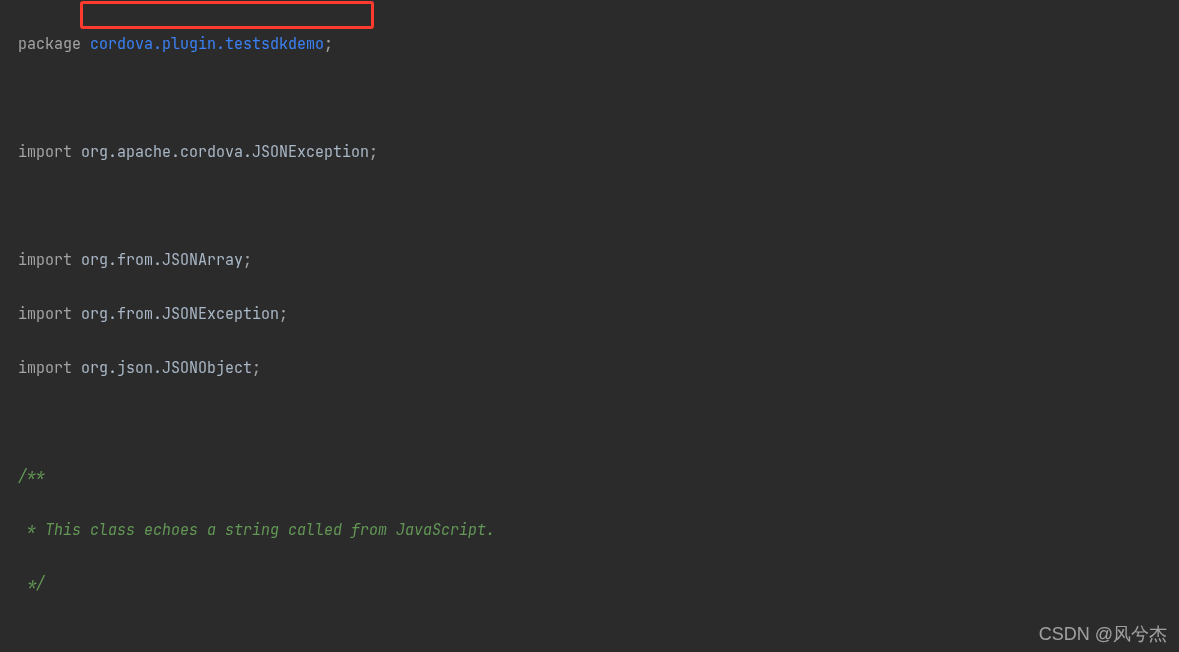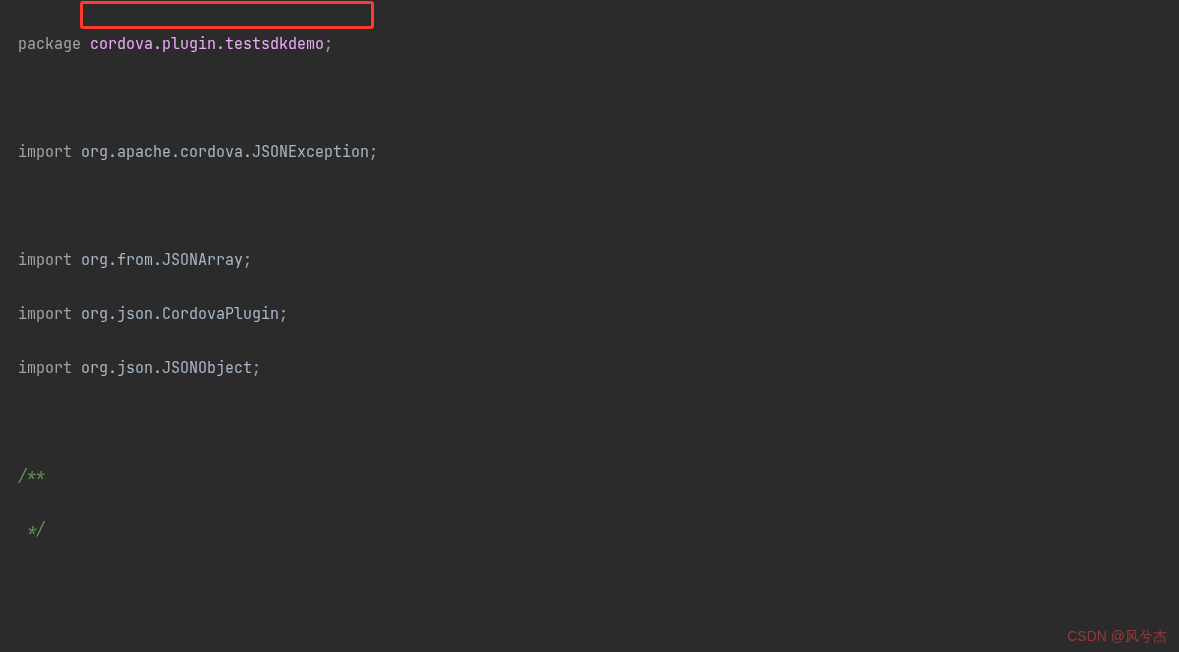--- a/index.html
+++ b/index.html
@@ -1,37 +1,38 @@
 <!DOCTYPE html>
 <html><head>
 <meta charset="utf-8">
 <style>
   html,body{margin:0;padding:0;background:#2b2b2b;width:1179px;height:652px;overflow:hidden;
     font-family:"JetBrains Mono","Fira Code",Consolas,monospace;font-size:15px;color:#a9b7c6;}
   .editor{padding:4px 0 0 18px;line-height:27px;white-space:pre;}
   .kw{color:#a3a3a3;}
-  .pkgname{color:#f0abfc;margin-top:47px;}
+  .pkgname{color:#3b82f6;margin-top:47px;}
   .comment{color:#629755;font-style:italic;}
   .highlight-box{position:absolute;border:3px solid #ff3b30;border-radius:3px;pointer-events:none;}
-  .watermark{position:absolute;right:12px;bottom:6px;color:#ef4444;opacity:.55;font-family:Arial,sans-serif;font-size:14px;}
+  .watermark{position:absolute;right:12px;bottom:6px;color:#ffffff;opacity:.55;font-family:Arial,sans-serif;font-size:18px;}
   .line{display:block;}
 </style>
 </head>
 <body>
 
 <div class="editor">
 <span class="line"><span class="kw">package </span><span class="pkgname">cordova.plugin.testsdkdemo</span><span class="kw">;</span></span>
 <span class="line"> </span>
 <span class="line"><span class="kw">import </span><span>org.apache.cordova.JSONException</span><span class="kw">;</span></span>
 <span class="line"> </span>
 <span class="line"><span class="kw">import </span><span>org.from.JSONArray</span><span class="kw">;</span></span>
-<span class="line"><span class="kw">import </span><span>org.json.CordovaPlugin</span><span class="kw">;</span></span>
+<span class="line"><span class="kw">import </span><span>org.from.JSONException</span><span class="kw">;</span></span>
 <span class="line"><span class="kw">import </span><span>org.json.JSONObject</span><span class="kw">;</span></span>
 <span class="line"> </span>
 <span class="line comment">/**</span>
+<span class="line comment"> * This class echoes a string called from JavaScript.</span>
 <span class="line comment"> */</span>
 
 
 
 
 
 
 
 
 

